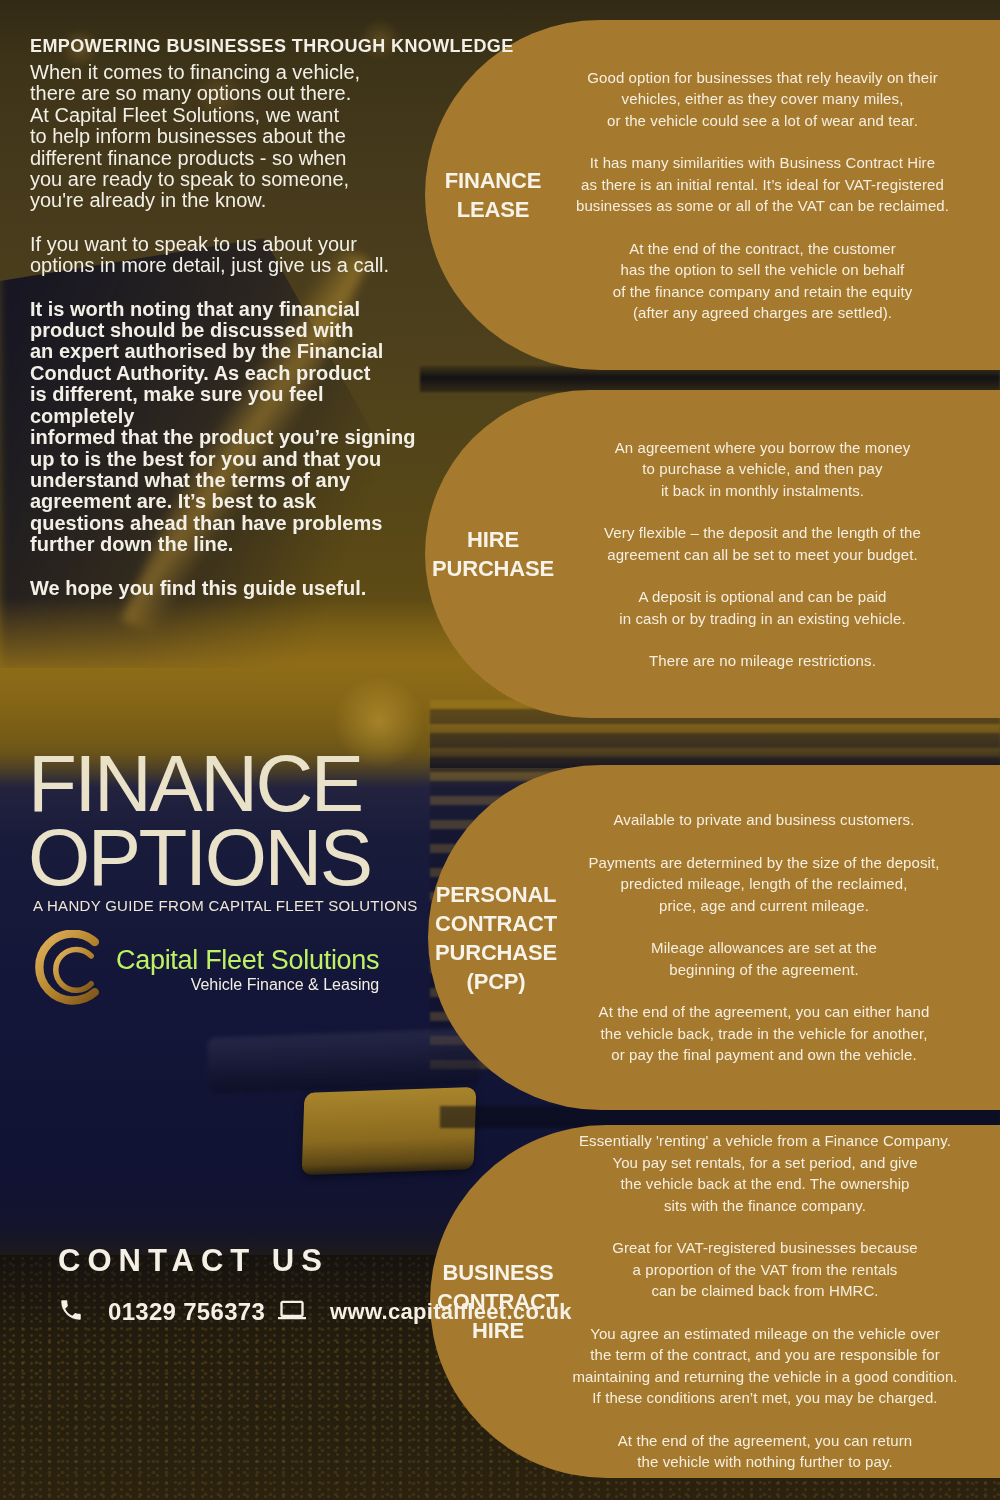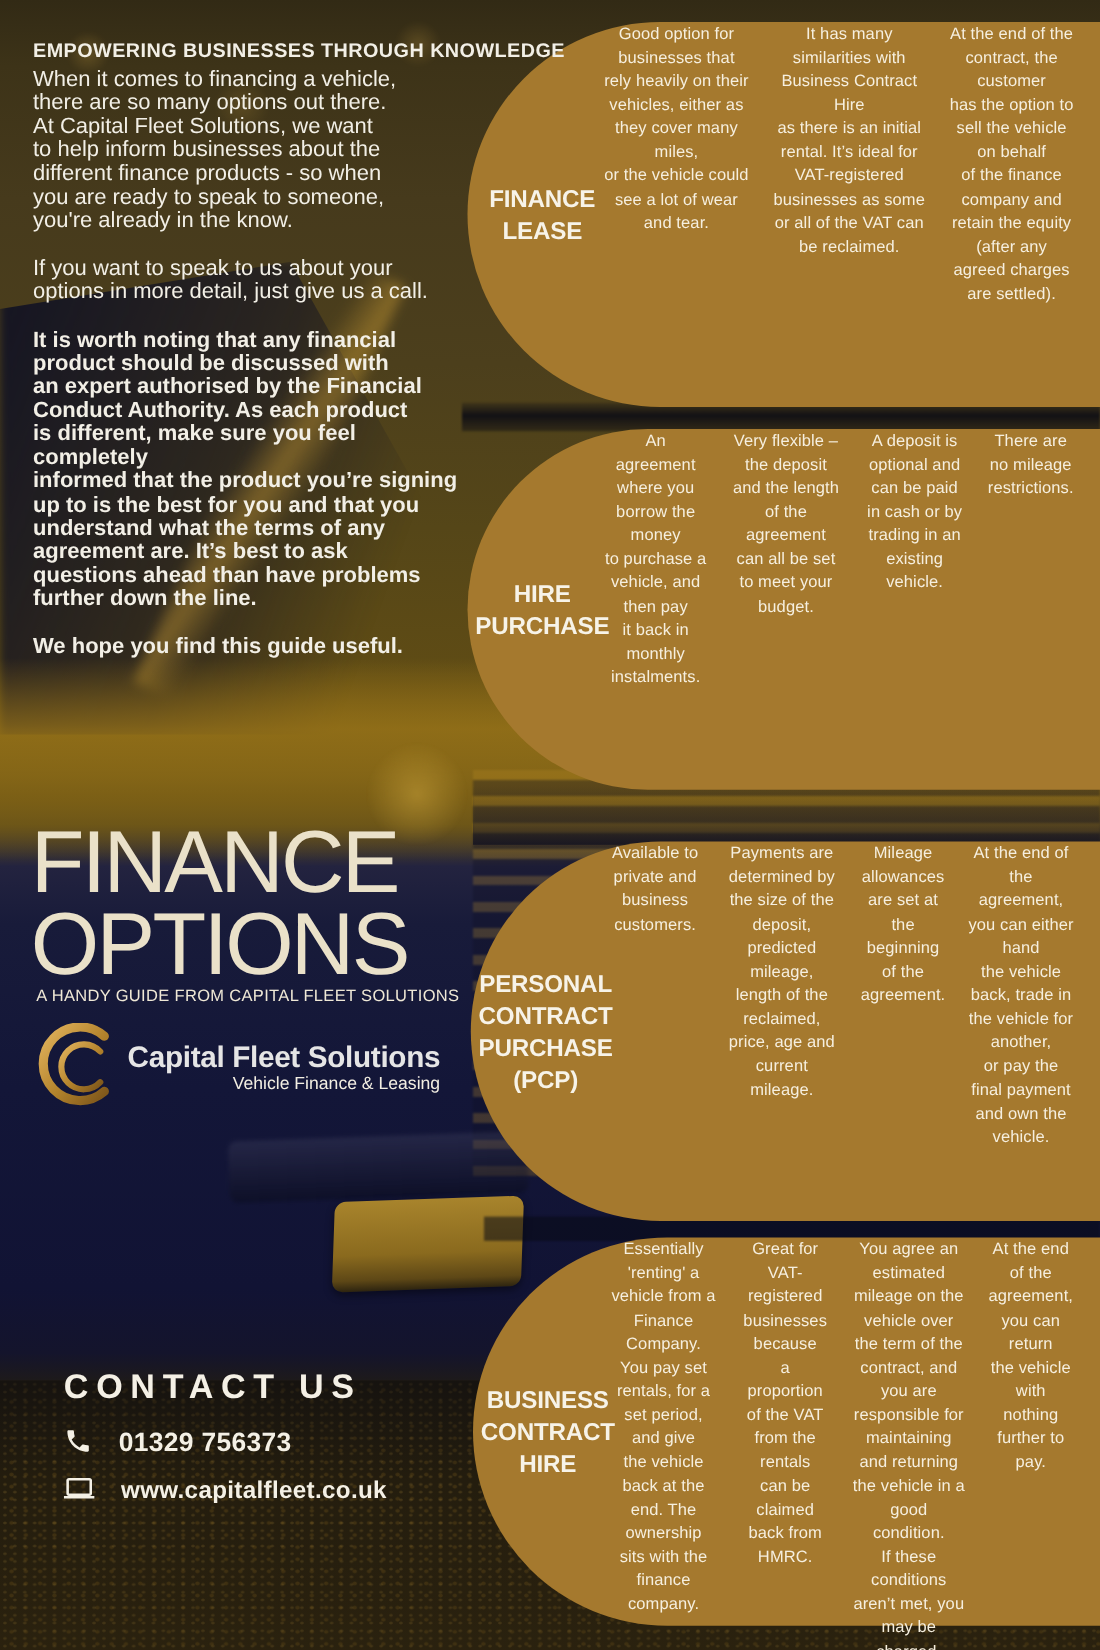--- a/index.html
+++ b/index.html
@@ -59,46 +59,46 @@
   .blob{position:absolute;left:425px;right:-12px;background:#a5792e;z-index:2;}
   .blob-1{top:20px;height:350px;border-radius:175px 0 0 175px;}
   .blob-2{top:390px;height:328px;border-radius:164px 0 0 164px;}
   .blob-3{top:765px;height:345px;border-radius:173px 0 0 173px;left:428px;}
   .blob-4{top:1125px;height:353px;border-radius:177px 0 0 177px;left:430px;}
   .blob-label{position:absolute;left:4px;width:128px;top:0;bottom:0;margin:0;
     display:flex;align-items:center;justify-content:center;text-align:center;
     white-space:pre-line;color:#f7f3e8;font-size:22px;font-weight:bold;
     line-height:29px;letter-spacing:-.2px;}
   .blob-body{position:absolute;left:124px;right:36px;top:0;bottom:0;
-    display:flex;flex-direction:row;justify-content:center;gap:21px;text-align:center;}
+    display:flex;flex-direction:column;justify-content:center;gap:21px;text-align:center;}
   .blob-body p{margin:0;white-space:pre-line;color:#f6efdf;font-size:15px;
     line-height:21.5px;letter-spacing:.1px;}
 
   
   .tagline{position:absolute;left:30px;top:36px;z-index:3;font-size:18px;font-weight:bold;
     letter-spacing:.4px;color:#f2efe6;margin:0;}
   .intro{position:absolute;left:30px;top:62px;width:390px;z-index:3;color:#f2efe6;
     font-size:20px;line-height:21.4px;}
   .intro p{margin:0 0 22px 0;white-space:pre-line;}
   .intro p.strong{font-weight:bold;}
 
   .main-title{position:absolute;left:28px;top:747px;z-index:3;margin:0;white-space:pre-line;
     font-size:80px;line-height:74px;letter-spacing:-2.5px;font-weight:400;color:#eae1c9;}
   .subtitle{position:absolute;left:33px;top:897px;z-index:3;margin:0;font-size:15px;
     font-weight:normal;letter-spacing:.3px;color:#efe8d6;}
 
   .logo{position:absolute;left:28px;top:930px;z-index:3;display:flex;align-items:center;gap:10px;}
   .logo-text{display:flex;flex-direction:column;align-items:flex-end;}
-  .logo-name{font-size:27px;font-weight:bold;color:#e5e5e5;letter-spacing:-.3px;line-height:30px;}
+  .logo-name{font-size:27px;font-weight:normal;color:#bef264;letter-spacing:-.3px;line-height:30px;}
   .logo-tagline{font-size:16px;color:#f2eee2;line-height:20px;}
 
   .contact-heading{position:absolute;left:58px;top:1243px;z-index:3;margin:0;font-size:31px;
     font-weight:bold;letter-spacing:7px;color:#f4f0e5;}
   .contact-rows{position:absolute;left:58px;top:1297px;z-index:3;display:flex;
-    flex-direction:column;gap:13px;}
+    flex-direction:row;gap:13px;}
   .contact-row{display:flex;align-items:center;gap:24px;height:30px;}
   .contact-row svg{flex:0 0 auto;}
   .contact-value{color:#f4f0e5;font-weight:bold;letter-spacing:.3px;}
   .contact-value.phone{font-size:24px;}
   .contact-value.email,.contact-value.web{font-size:22px;}
 </style>
 </head>
 <body>
 
 <div class="canvas">

